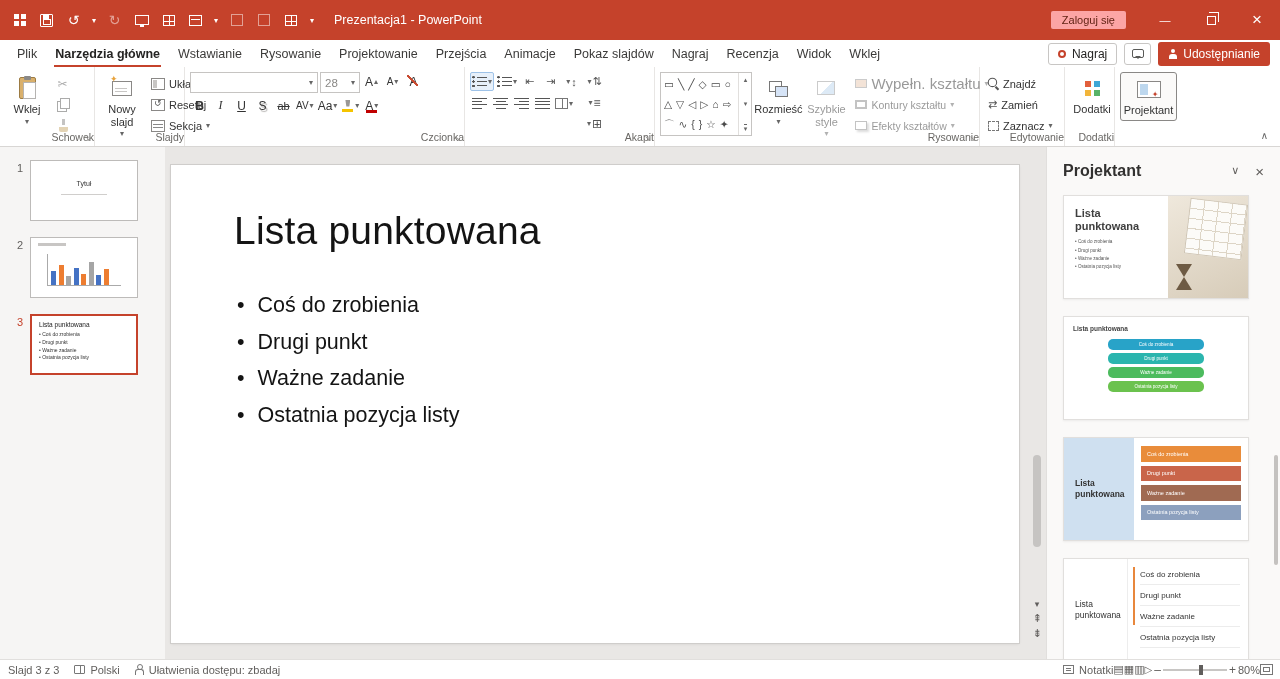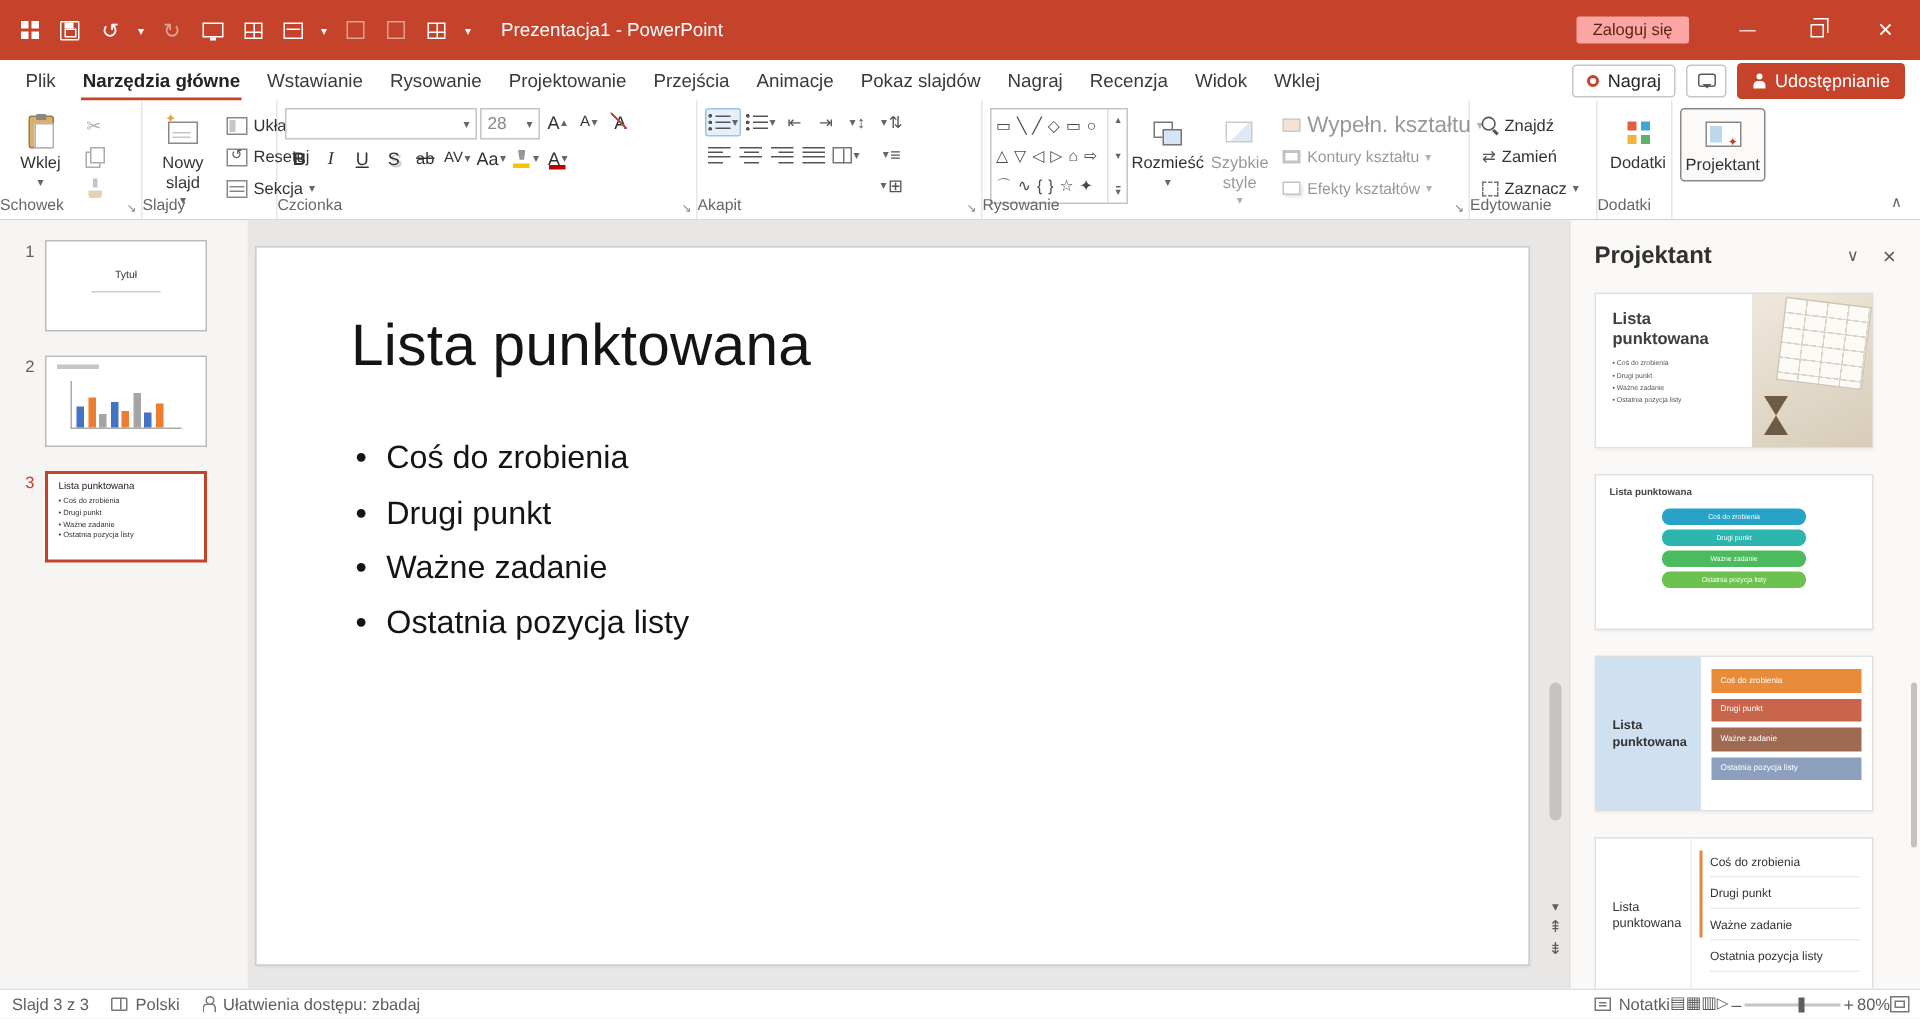--- a/index.html
+++ b/index.html
@@ -52,21 +52,21 @@
 .i-cmt{width:12px;height:9px;border:1.3px solid #5A5A58;border-radius:2px;position:relative}
 .i-cmt::after{content:"";position:absolute;left:2px;bottom:-5px;border:3px solid transparent;border-top-color:#5A5A58}
 .sharebtn{background:#C5422B;color:#fff;border:none;display:flex;align-items:center;gap:6px;height:24px;padding:0 10px;border-radius:3px;font-size:12px;cursor:pointer;white-space:nowrap}
 .i-person{width:9px;height:10px;position:relative}
 .i-person::before{content:"";position:absolute;top:0;left:2.5px;width:4px;height:4px;border-radius:50%;background:#fff}
 .i-person::after{content:"";position:absolute;top:5px;left:.5px;width:8px;height:5px;border-radius:3px 3px 0 0;background:#fff}
 
 
 .ribbon{position:absolute;top:67px;left:0;right:0;height:80px;background:#fff;border-bottom:1px solid #D8D6D4;display:flex}
 .rgroup{position:relative;flex:0 0 auto;border-right:1px solid #E8E6E4;padding:5px 4px 18px 5px;display:flex;gap:4px;align-items:flex-start}
-.glabel{position:absolute;bottom:3px;left:0;right:0;text-align:left;font-size:10.5px;color:#696764;pointer-events:none}
+.glabel{position:absolute;bottom:3px;left:0;right:0;text-align:right;font-size:10.5px;color:#696764;pointer-events:none}
 .launch{position:absolute;right:3px;bottom:3px;color:#8A8886;font-size:8px;cursor:pointer}
 .launch::after{content:"↘"}
 .chev{display:inline-flex}
 .chev::after{content:"▾";font-size:8px;color:#666;line-height:1}
 .bigbtn{display:flex;flex-direction:column;align-items:center;gap:2px;min-width:44px;padding:3px 3px;border-radius:3px;font-size:11px;line-height:1.15;text-align:center;color:#333;cursor:pointer}
 .bicon{height:26px;display:flex;align-items:center;justify-content:center}
 .i-paste{position:relative;width:17px;height:22px;background:#D9B06C;border:1px solid #9C7B43;border-radius:2px}
 .i-paste::before{content:"";position:absolute;left:4px;top:-2px;width:7px;height:4px;background:#8A8886;border-radius:1px}
 .i-paste::after{content:"";position:absolute;left:3px;top:4px;width:11px;height:15px;background:#fff;border:1px solid #B5B3B1}
 .minicol{display:flex;flex-direction:column;gap:2px}

